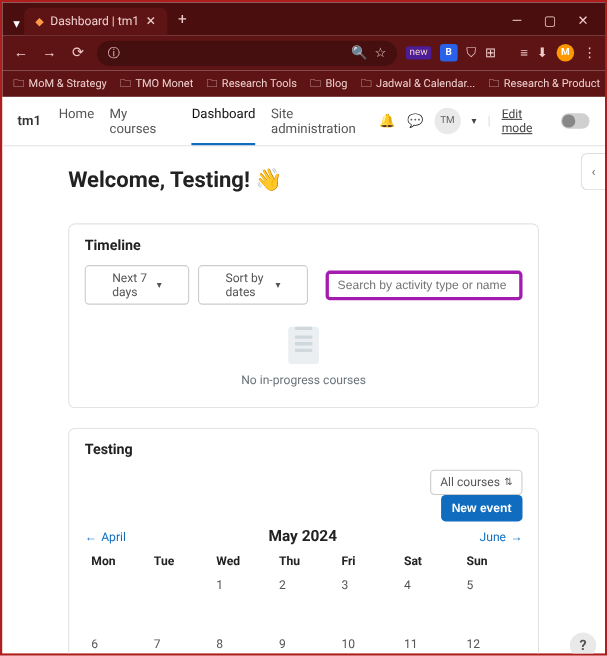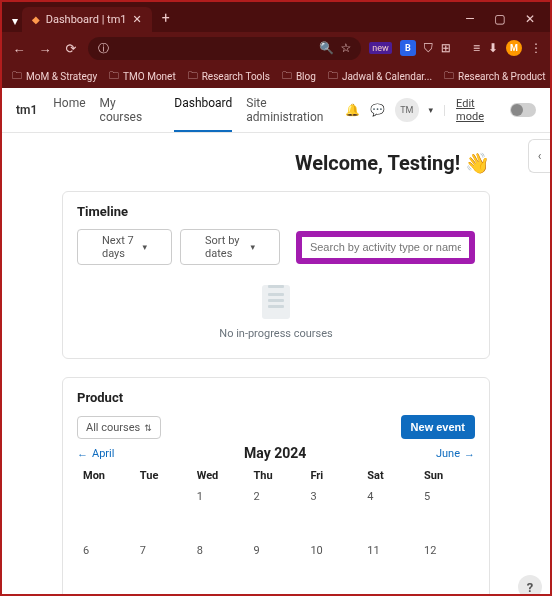--- a/index.html
+++ b/index.html
@@ -32,35 +32,35 @@
 .top-nav { display: flex; gap: 14px; color: #555; }
 .top-nav .nav-item.active { color: #111; border-bottom: 2px solid #0f6cbf; padding-bottom: 6px; margin-bottom: -8px; }
 .top-right { margin-left: auto; display: flex; align-items: center; gap: 10px; color: #444; }
 .user-badge { width: 24px; height: 24px; border-radius: 50%; background: #e9e9e9; display: flex; align-items: center; justify-content: center; font-size: 9px; color: #666; }
 .edit-mode { display: flex; align-items: center; gap: 6px; font-size: 11px; color: #444; text-decoration: underline; }
 .toggle { width: 26px; height: 14px; border-radius: 7px; background: #d0d0d0; position: relative; }
 .toggle::after { content:""; position:absolute; left:1px; top:1px; width:12px; height:12px; border-radius:50%; background:#888; }
 
 .content { padding: 18px 60px; position: relative; height: calc(596px - 30px - 32px - 24px - 36px); overflow: hidden; }
 .drawer-tab { position: absolute; top: 6px; right: 0; width: 22px; height: 34px; border: 1px solid #ddd; border-right: none; border-radius: 6px 0 0 6px; display:flex; align-items:center; justify-content:center; color:#666; background:#fff; font-size: 12px;}
-h1.welcome { font-size: 20px; font-weight: 700; margin-bottom: 16px; color: #222; text-align: right; }
+h1.welcome { font-size: 20px; font-weight: 700; margin-bottom: 28px; color: #222; }
 .wave { display:inline-block; }
 
 .card { border:1px solid #e3e3e3; border-radius:6px; padding: 12px 14px; margin-bottom: 18px; }
 .card h3 { font-size: 13px; font-weight: 700; color:#222; margin-bottom: 10px; }
 .timeline-row { display:flex; gap:8px; align-items:center; }
 .btn-outline { border:1px solid #ccc; border-radius:4px; padding:4px 24px; font-size:11px; color:#555; background:#fff; display:flex; align-items:center; gap:4px;}
-.search-box { flex:1; border:6px solid #a21caf; border-radius:4px; padding:4px 8px; font-size:11px; color:#888; }
+.search-box { flex:1; border:3px solid #a21caf; border-radius:4px; padding:4px 8px; font-size:11px; color:#888; }
 .search-box input { border:none; outline:none; width:100%; font-size:11px; }
 .empty-state { text-align:center; padding: 20px 0 6px; color:#6a737b; font-size:11px; }
 .empty-illus { width:28px; height:34px; margin: 0 auto 8px; background:#eceff1; border-radius:3px; position:relative; }
 .empty-illus::before, .empty-illus::after { content:""; position:absolute; left:6px; right:6px; height:3px; background:#cfd8dc; border-radius:1px;}
 .empty-illus::before { top:8px; box-shadow: 0 6px 0 #cfd8dc, 0 12px 0 #cfd8dc; }
 
-.cal-head-row { display:flex; align-items:flex-end; margin-bottom: 4px; }
+.cal-head-row { display:flex; align-items:flex-end; margin-bottom: 4px; flex-direction: column; }
 .btn-primary { background:#0f6cbf; color:#fff; border:none; border-radius:4px; padding:6px 10px; font-size:11px; font-weight:600; margin-left:auto;}
 .select-small { border:1px solid #ccc; border-radius:4px; padding:4px 8px; font-size:11px; color:#555; display:flex; align-items:center; gap:4px;}
 .month-nav { display:flex; align-items:center; justify-content:space-between; margin: 6px 0 4px; font-size:11px; color:#0f6cbf; }
 .month-nav .prev, .month-nav .next { display:flex; align-items:center; gap:4px; }
 .month-nav .title { font-weight:700; font-size:14px; color:#222; }
 table.cal { width:100%; border-collapse: collapse; table-layout: fixed; font-size:11px; }
 table.cal th { text-align:left; font-weight:700; color:#222; padding:4px 6px; }
 table.cal td { height: 54px; vertical-align: top; padding:4px 6px; color:#555; }
 .help-fab { position:absolute; right:8px; bottom:8px; width:24px;height:24px;border-radius:50%;background:#e9e9e9;color:#555;font-weight:700;display:flex;align-items:center;justify-content:center;font-size:13px;}
 .chev { font-size: 9px; }
@@ -179,21 +179,21 @@
         <input type="text" placeholder="Search by activity type or name" style="">
       </div>
     </div>
     <div class="empty-state">
       <div class="empty-illus"></div>
       <div>No in-progress courses</div>
     </div>
   </div>
 
   <div class="card">
-    <h3>Product</h3>
+    <h3>Testing</h3>
     <div class="cal-head-row">
       <div class="select-small">
           <span>All courses</span>
           <span class="chev">⇅</span>
         </div>
       <button class="btn-primary">New event</button>
     </div>
     <div class="month-nav">
       <span class="prev">
           <span>←</span>

